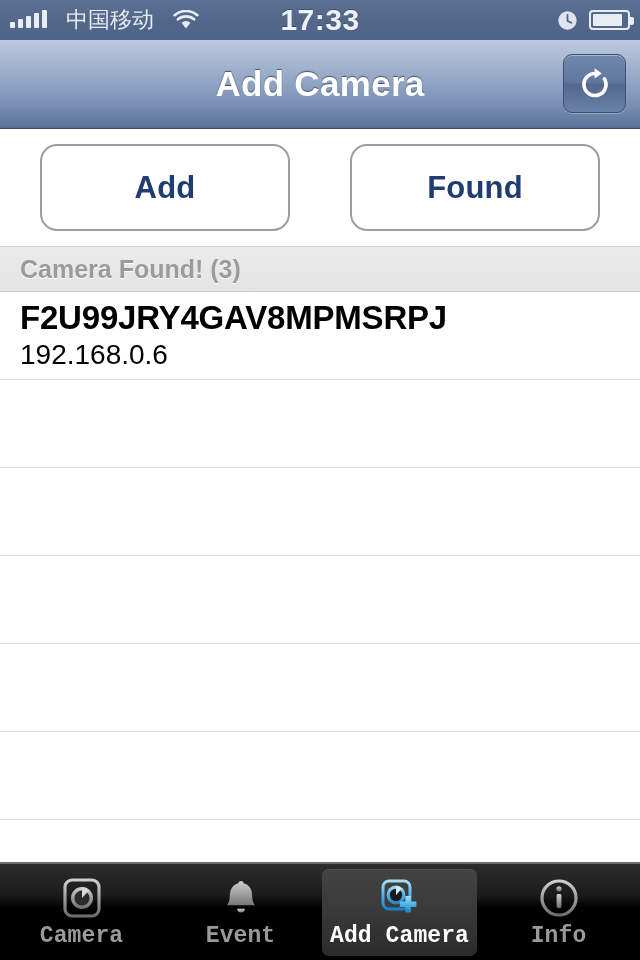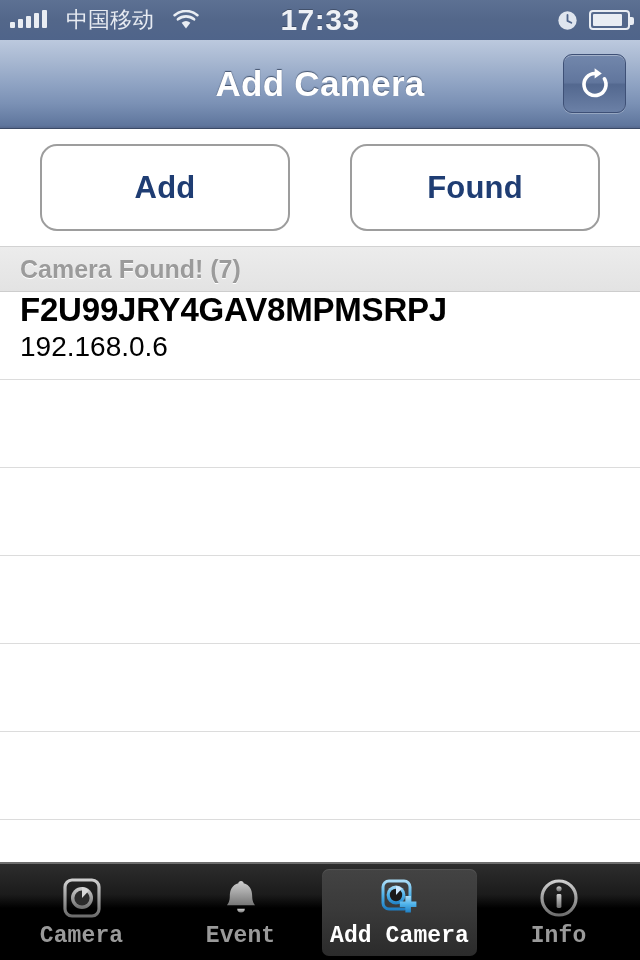--- a/index.html
+++ b/index.html
@@ -188,20 +188,21 @@
     flex: 1 1 auto;
     background: #ffffff;
     overflow: hidden;
   }
   .list-row {
     height: 88px;
     border-bottom: 1px solid #dcdcdc;
     padding: 0 20px;
     display: flex;
     flex-direction: column;
+    justify-content: center;
     background: #ffffff;
   }
   .row-title {
     color: #000000;
     font-size: 33px;
     font-weight: bold;
     line-height: 1.08;
     letter-spacing: -0.2px;
     white-space: nowrap;
   }
@@ -291,21 +292,21 @@
       </svg>
     </div>
   </div>
 
   <div class="action-row">
     <div class="pill-btn">Add</div>
     <div class="pill-btn">Found</div>
   </div>
 
   <div class="section-header">
-    <div class="section-header-label">Camera Found! (7)</div>
+    <div class="section-header-label">Camera Found! (3)</div>
   </div>
 
   <div class="list">
 
     <div class="list-row">
       <div class="row-title">F2U99JRY4GAV8MPMSRPJ</div>
       <div class="row-subtitle">192.168.0.6</div>
     </div>
 
     <div class="list-row empty"></div>

